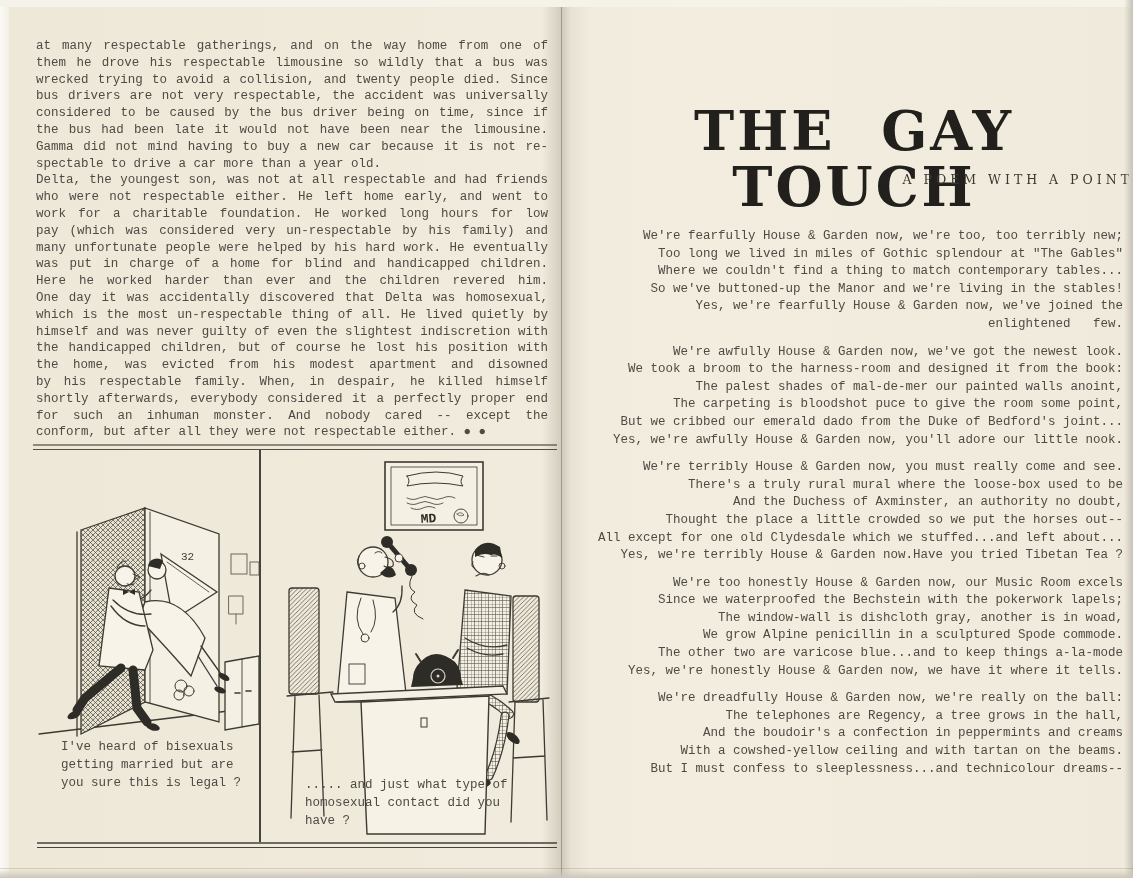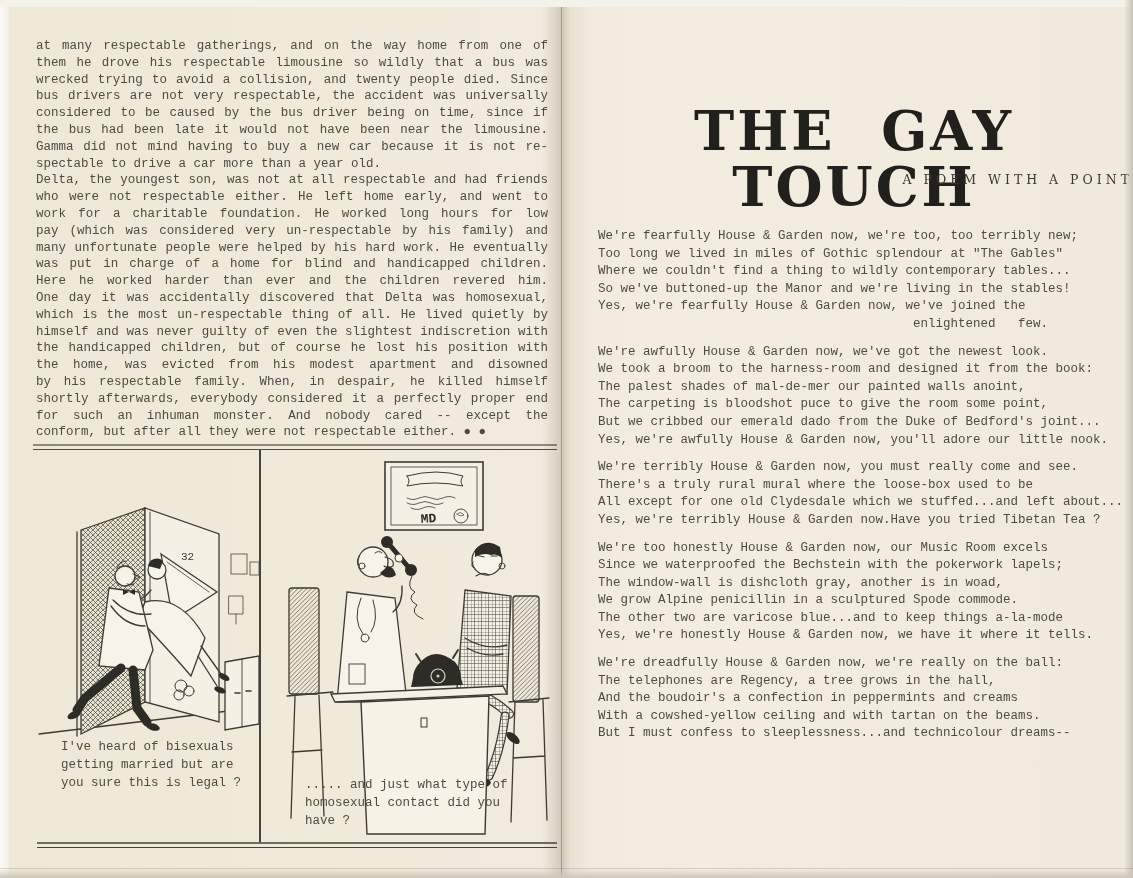--- a/index.html
+++ b/index.html
@@ -43,21 +43,21 @@
   .page-title{
     position:absolute;left:575px;top:103px;width:558px;text-align:center;
     font-family:"DejaVu Serif","Liberation Serif",serif;font-weight:bold;
     font-size:54px;line-height:56px;letter-spacing:3px;word-spacing:24px;color:#21201c;
   }
   .page-subtitle{
     position:absolute;left:575px;top:172px;width:558px;text-align:right;
     font-family:"DejaVu Serif","Liberation Serif",serif;
     font-size:12.5px;letter-spacing:4px;color:#3a3832;
   }
-  .poem{position:absolute;left:598px;top:228px;font-size:12.5px;line-height:17.6px;}
+  .poem{position:absolute;left:598px;top:228px;font-size:12.5px;line-height:17.6px;text-align:right;}
   .stanza{margin-bottom:10px;}
   .pline{white-space:pre;}
   .u{text-underline-offset:2px;}
 </style>
 </head>
 <body>
 
 <div class="scan">
 
   <div>
@@ -260,36 +260,38 @@
     </div>
   </div>
 
   <div>
     <div class="page-title">THE GAY TOUCH</div>
     <div class="page-subtitle">A POEM WITH A POINT</div>
     <div class="poem">
         <div class="stanza">
           <div class="pline"><span>We're fearfully House &amp; Garden now, we're too, too terribly new;</span></div>
           <div class="pline"><span>Too long we lived in miles of Gothic splendour at "The Gables"</span></div>
-          <div class="pline"><span>Where we couldn't find a </span><span class="u">thing</span><span> to wildly contemporary tables...</span></div>
+          <div class="pline"><span>Where we couldn't find a </span><span class="u">thing</span><span> to match contemporary tables...</span></div>
           <div class="pline"><span>So we've buttoned-up the Manor and we're living in the stables!</span></div>
           <div class="pline"><span>Yes, we're fearfully House &amp; Garden now, we've joined the</span></div>
           <div class="pline"><span>                                          enlightened   few.</span></div>
         </div>
         <div class="stanza">
           <div class="pline"><span>We're awfully House &amp; Garden now, we've got the newest look.</span></div>
           <div class="pline"><span>We took a broom to the harness-room and designed it from the book:</span></div>
           <div class="pline"><span>The palest shades of mal-de-mer our painted walls anoint,</span></div>
           <div class="pline"><span>The carpeting is bloodshot puce to give the room some point,</span></div>
           <div class="pline"><span>But we cribbed our emerald dado from the Duke of Bedford's joint...</span></div>
           <div class="pline"><span>Yes, we're awfully House &amp; Garden now, you'll adore our little nook.</span></div>
         </div>
         <div class="stanza">
           <div class="pline"><span>We're terribly House &amp; Garden now, you must really come and see.</span></div>
           <div class="pline"><span>There's a truly rural mural where the loose-box used to be</span></div>
+          <div class="pline"><span>And the Duchess of Axminster, an authority no doubt,</span></div>
+          <div class="pline"><span>Thought the place a little crowded so we put the horses out--</span></div>
           <div class="pline"><span>All except for one old Clydesdale which we stuffed...and left about...</span></div>
           <div class="pline"><span>Yes, we're terribly House &amp; Garden now.Have you tried Tibetan Tea ?</span></div>
         </div>
         <div class="stanza">
           <div class="pline"><span>We're too honestly House &amp; Garden now, our Music Room excels</span></div>
           <div class="pline"><span>Since we waterproofed the Bechstein with the pokerwork lapels;</span></div>
           <div class="pline"><span>The window-wall is dishcloth gray, another is in woad,</span></div>
           <div class="pline"><span>We grow Alpine penicillin in a sculptured Spode commode.</span></div>
           <div class="pline"><span>The other two are varicose blue...and to keep things a-la-mode</span></div>
           <div class="pline"><span>Yes, we're honestly House &amp; Garden now, we have it where it tells.</span></div>

